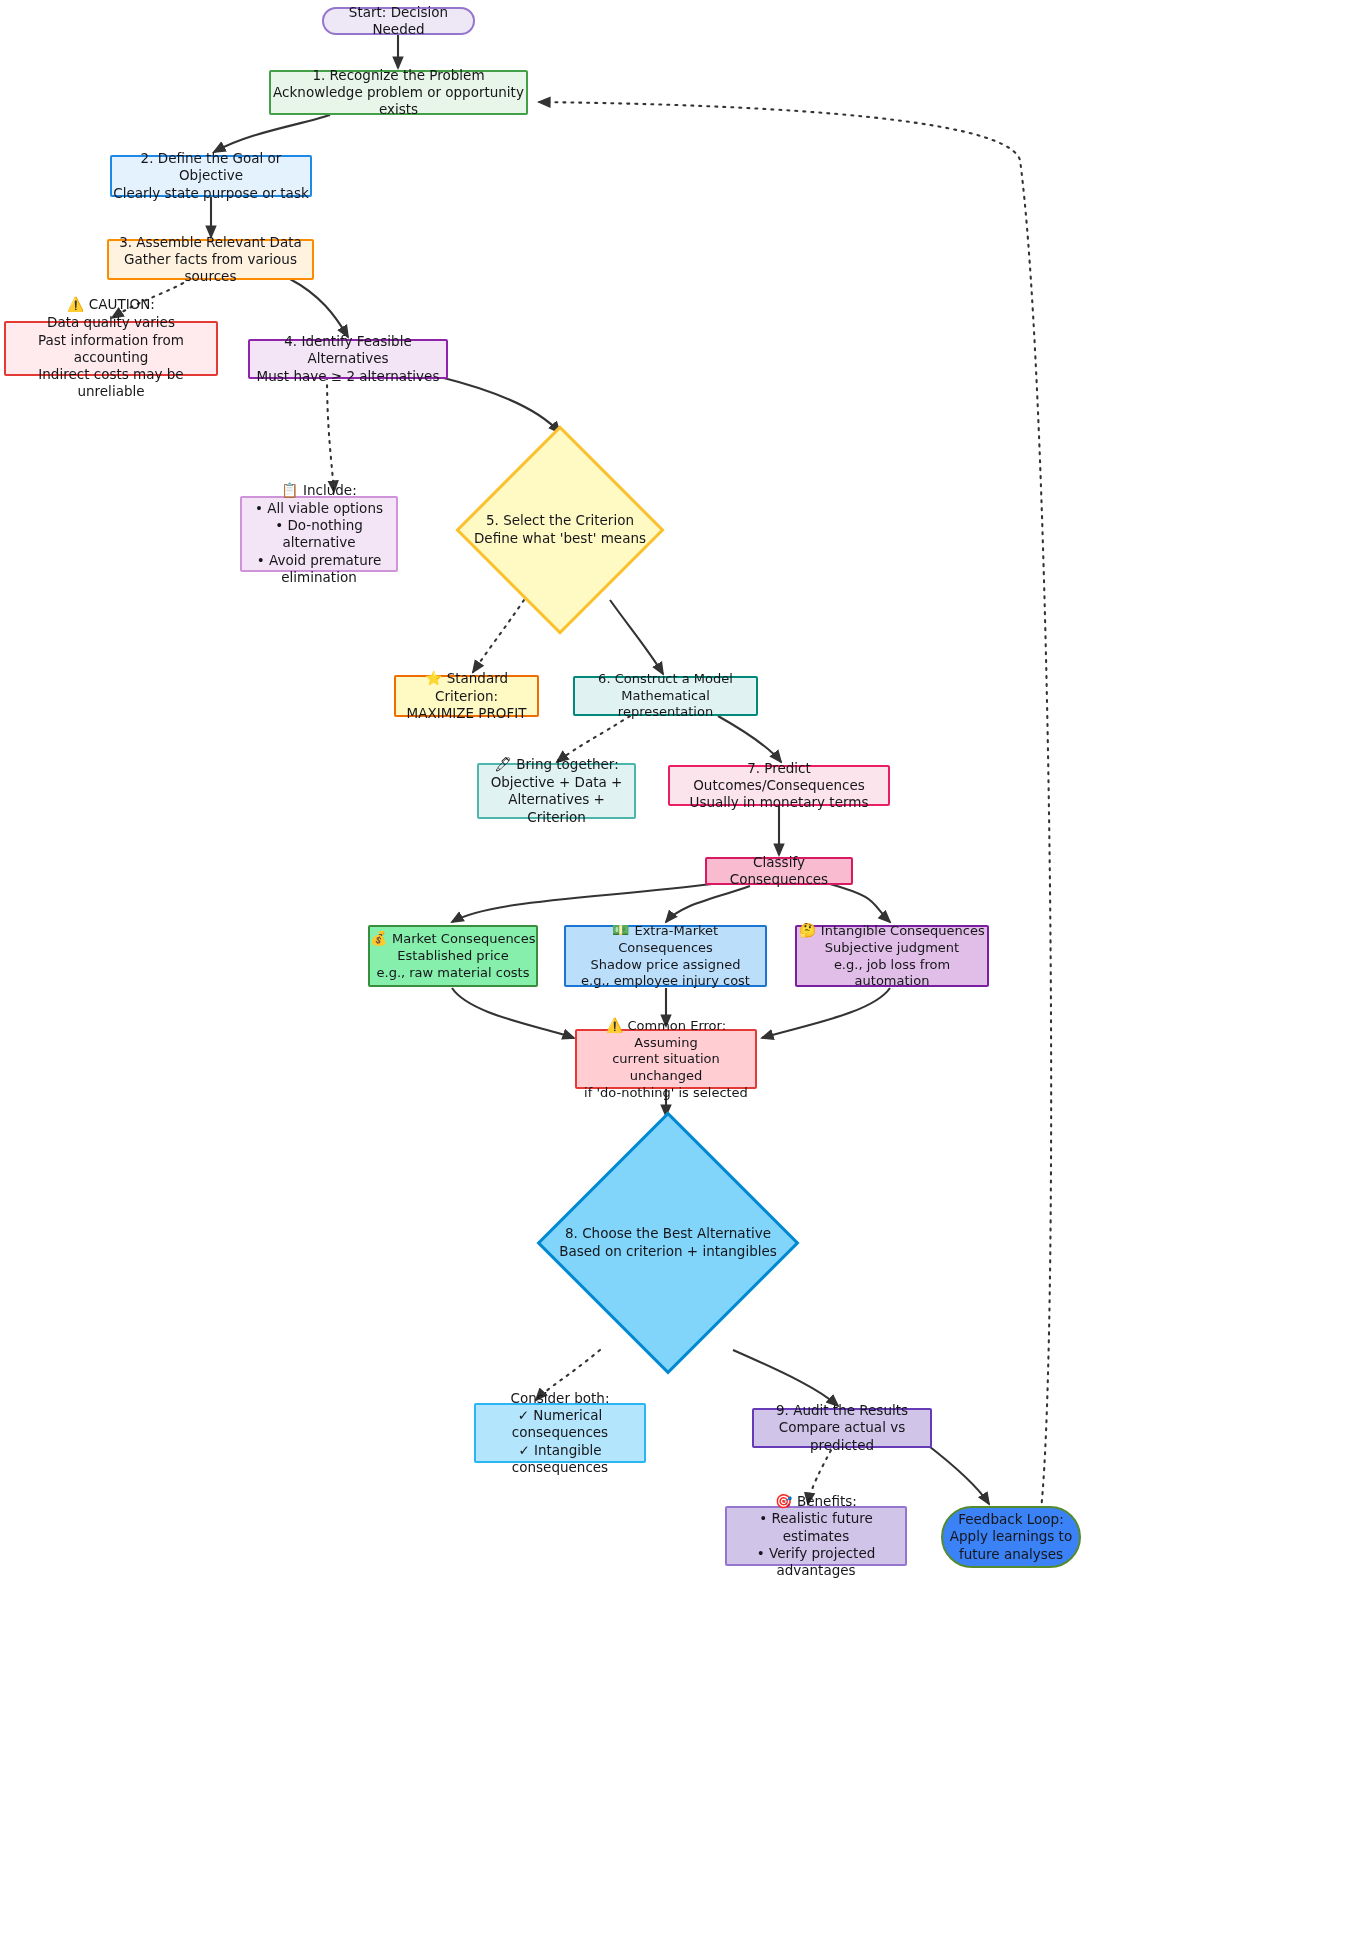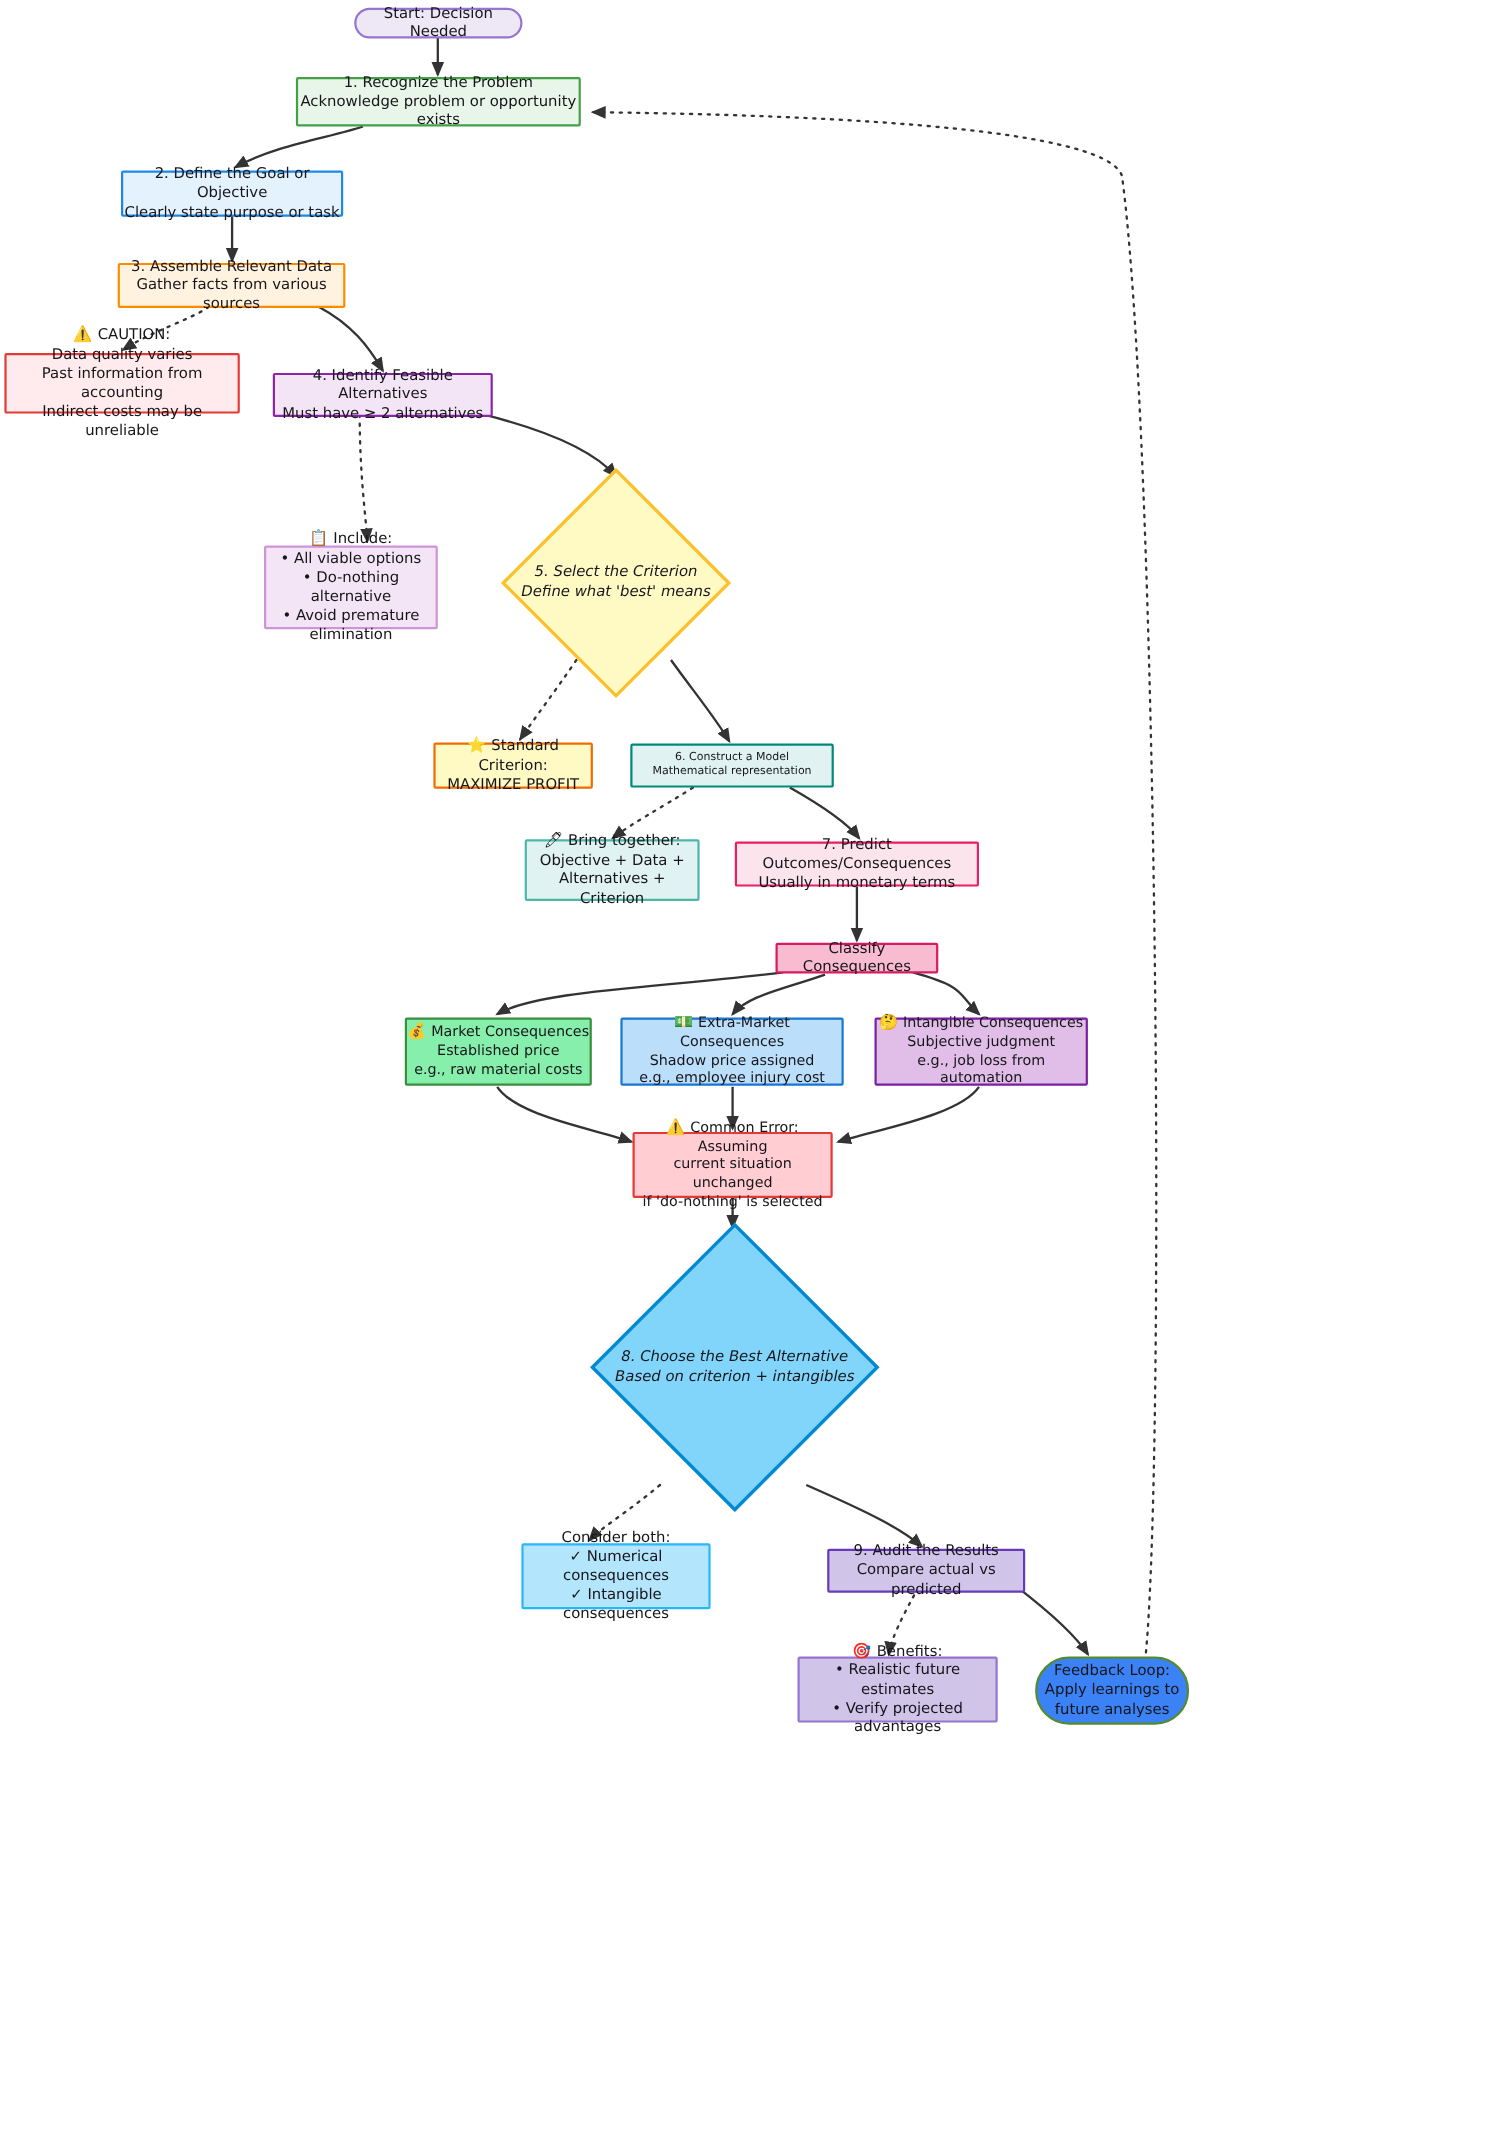--- a/index.html
+++ b/index.html
@@ -4,21 +4,21 @@
 <style>
   html,body{margin:0;padding:0;background:#ffffff;}
   body{font-family:"DejaVu Sans","Liberation Sans",sans-serif;}
   #canvas{position:relative;width:1354px;height:1954px;background:#fff;overflow:hidden;}
   .node{position:absolute;box-sizing:border-box;display:flex;align-items:center;justify-content:center;text-align:center;line-height:1.28;color:#16161a;z-index:3;}
   .node .txt{white-space:pre-line;display:block;}
   .rect{border-width:2px;border-style:solid;border-radius:2px;}
   .stadium{border-width:2px;border-style:solid;border-radius:999px;}
   .diamond-wrap{position:absolute;z-index:3;}
   .diamond-shape{position:absolute;left:50%;top:50%;transform:translate(-50%,-50%) rotate(45deg);border-width:3px;border-style:solid;box-sizing:border-box;}
-  .diamond-label{position:absolute;left:0;top:0;width:100%;height:100%;display:flex;align-items:center;justify-content:center;text-align:center;line-height:1.3;color:#16161a;white-space:pre-line;font-style:italic;}
+  .diamond-label{position:absolute;left:0;top:0;width:100%;height:100%;display:flex;align-items:center;justify-content:center;text-align:center;line-height:1.3;color:#16161a;white-space:pre-line;}
   svg#edges{position:absolute;left:0;top:0;width:1354px;height:1954px;z-index:1;pointer-events:none;}
   .e{fill:none;stroke:#333333;stroke-width:2.1;}
   .edot{fill:none;stroke:#333333;stroke-width:2.1;stroke-dasharray:2 6;stroke-linecap:round;}
   .ic{font-size:14px;}
 </style>
 </head>
 <body>
 
 <div id="canvas">
 
@@ -108,21 +108,21 @@
 
   <div class="diamond-wrap" style="left:445px;top:420px;width:230px;height:220px;">
     <div class="diamond-shape" style="width:148px;height:148px;background:#fff9c4;border-color:#fbc02d;"></div>
     <div class="diamond-label" style="font-size:13.5px;"><span><span>5. Select the Criterion</span><br><span>Define what 'best' means</span></span></div>
   </div>
 
   <div class="node rect" style="left:394px;top:675px;width:145px;height:42px;background:#fff9c4;border-color:#ef6c00;font-size:13.5px;">
     <span class="txt"><span class="ic">⭐</span> <span>Standard Criterion:</span><br><span>MAXIMIZE PROFIT</span></span>
   </div>
 
-  <div class="node rect" style="left:573px;top:676px;width:185px;height:40px;background:#e0f2f1;border-color:#00897b;font-size:10px;">
+  <div class="node rect" style="left:573px;top:676px;width:185px;height:40px;background:#e0f2f1;border-color:#00897b;font-size:13px;">
     <span class="txt"><span>6. Construct a Model</span><br><span>Mathematical representation</span></span>
   </div>
 
   <div class="node rect" style="left:477px;top:763px;width:159px;height:56px;background:#e0f2f1;border-color:#4db6ac;font-size:13.5px;">
     <span class="txt"><span class="ic">🖊</span> <span>Bring together:</span><br><span>Objective + Data +</span><br><span>Alternatives + Criterion</span></span>
   </div>
 
   <div class="node rect" style="left:668px;top:765px;width:222px;height:41px;background:#fce4ec;border-color:#e91e63;font-size:13.5px;">
     <span class="txt"><span>7. Predict Outcomes/Consequences</span><br><span>Usually in monetary terms</span></span>
   </div>

